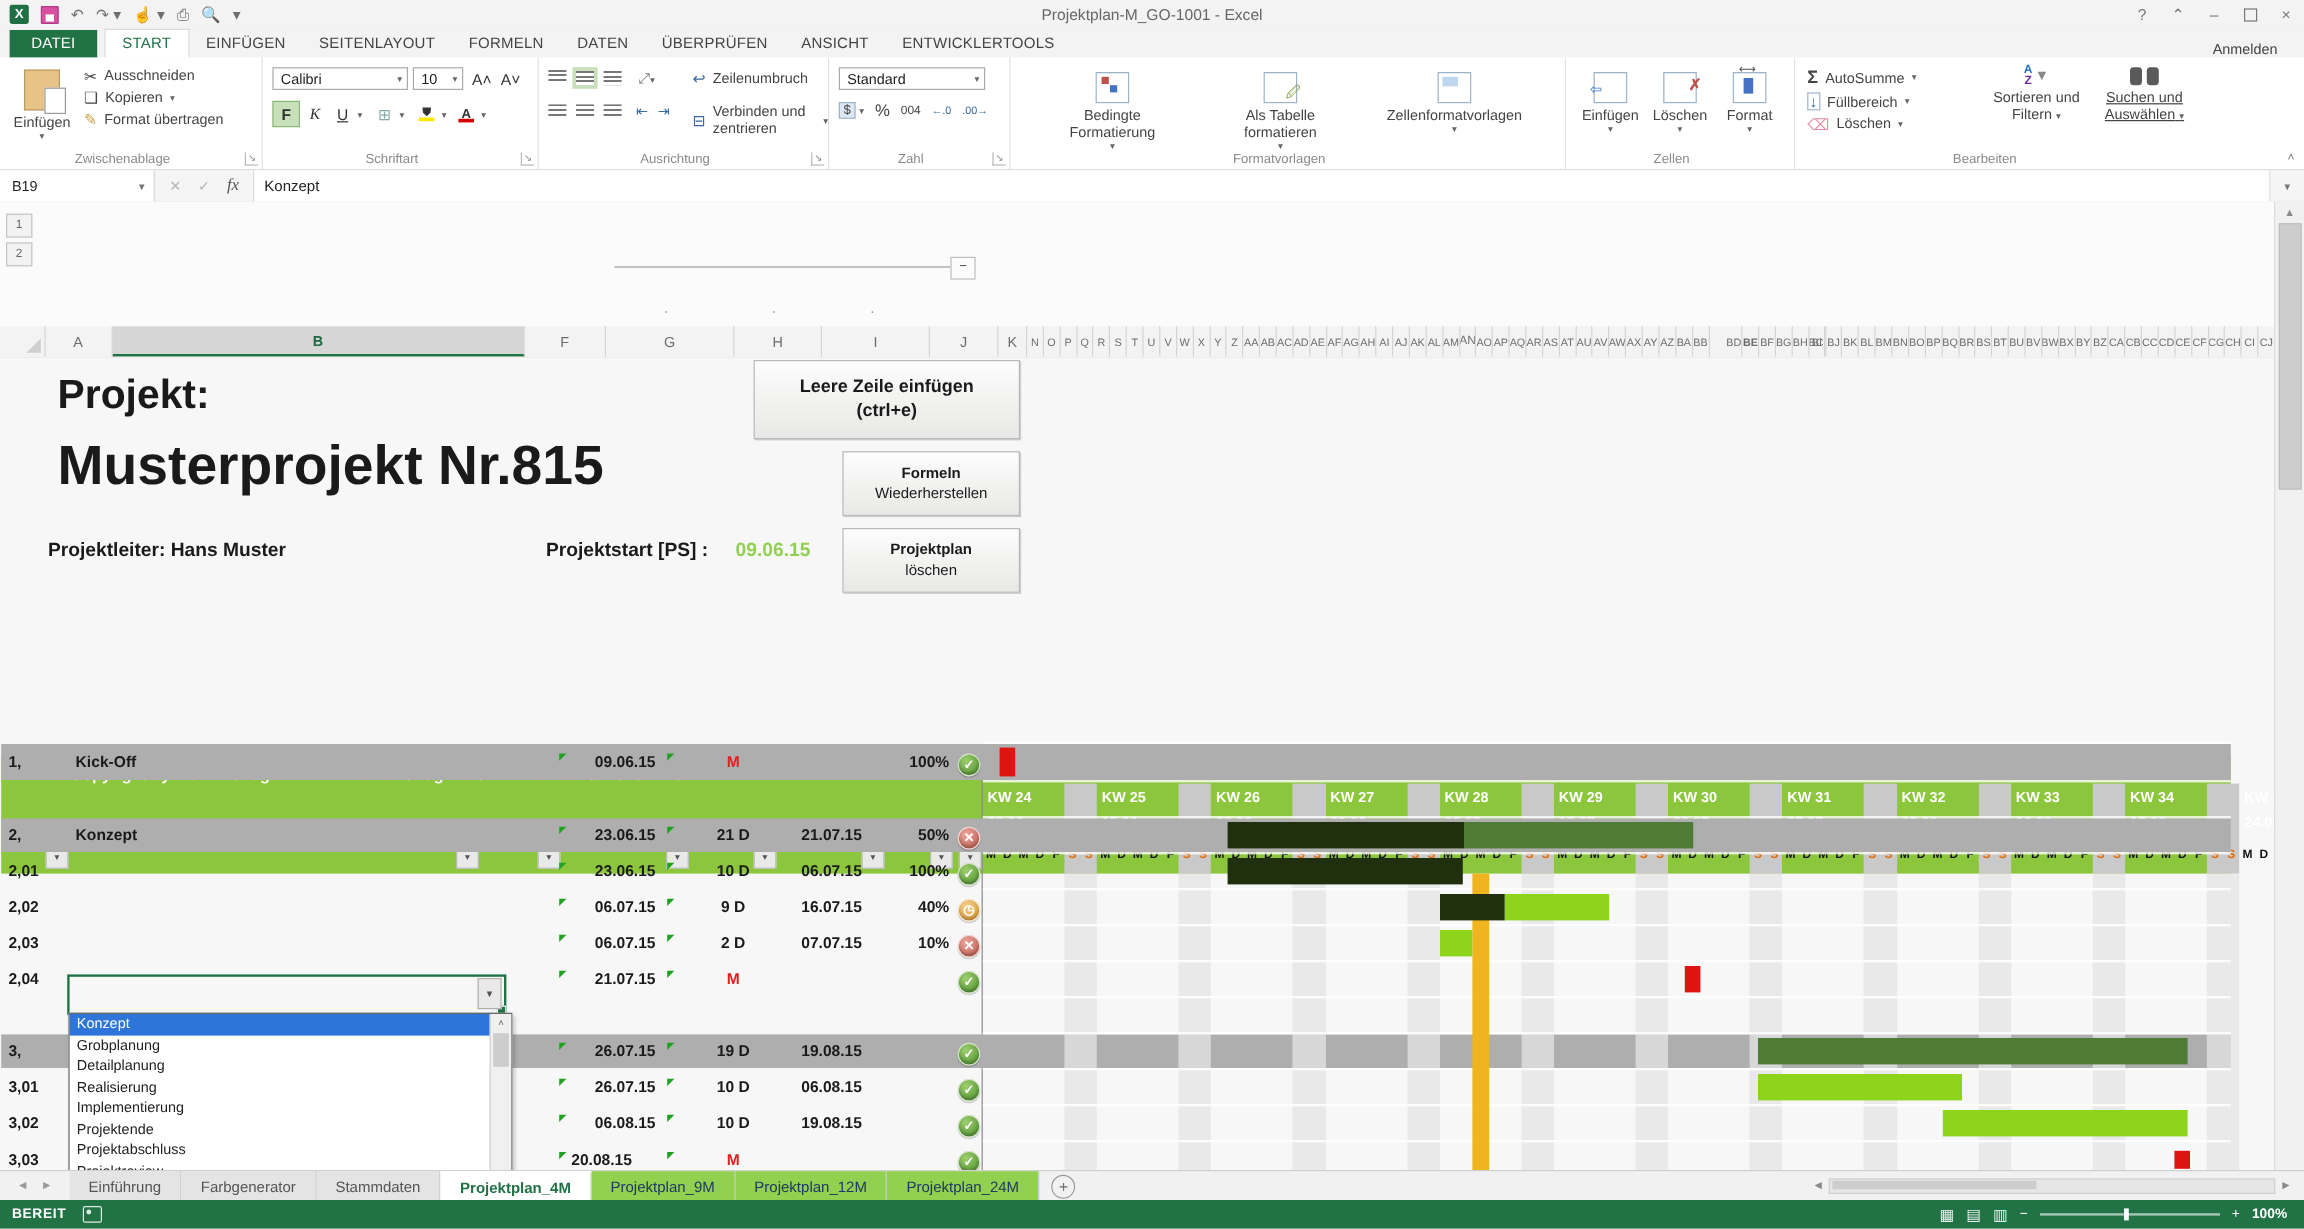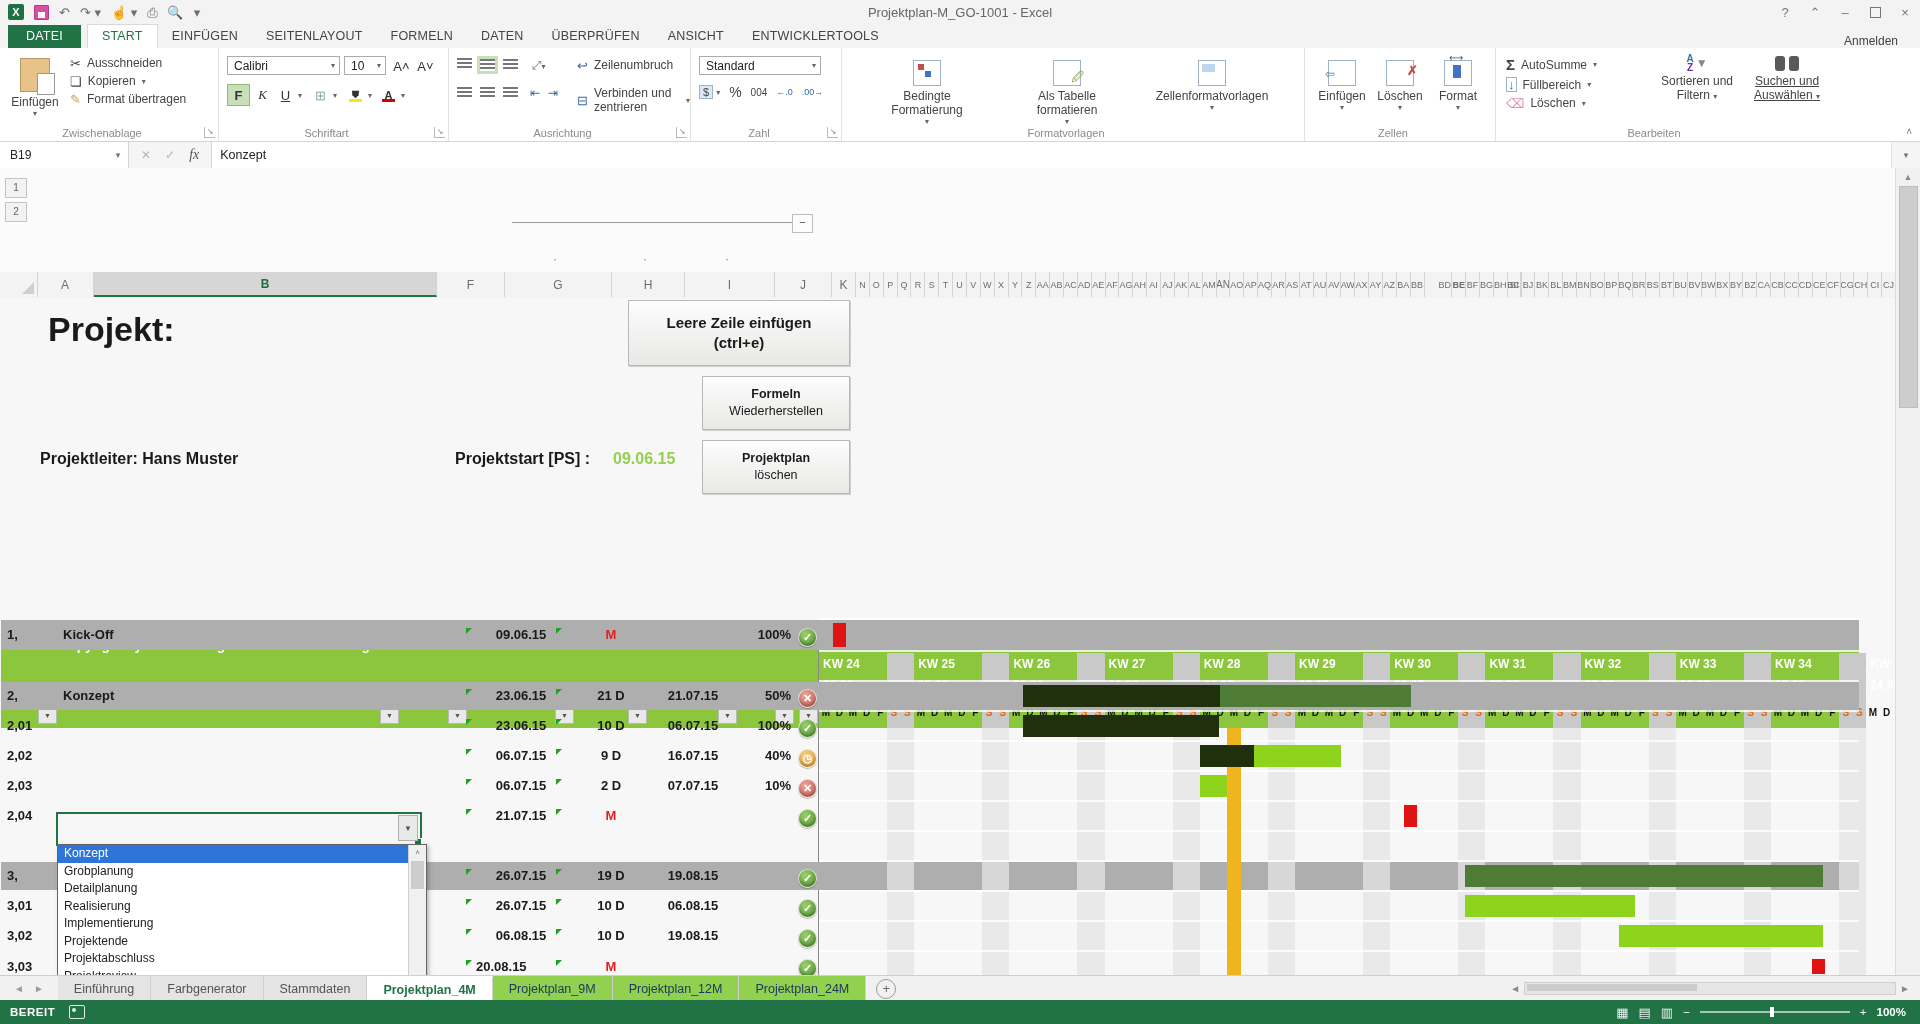--- a/index.html
+++ b/index.html
@@ -516,20 +516,21 @@
         <div class="rownum" style="left: 0px; top: 664px; width: 37px; height: 30px; position: absolute;">24</div>
         <div class="rownum" style="left: 0px; top: 694px; width: 37px; height: 30px; position: absolute;">25</div>
         <div class="rownum" style="left: 0px; top: 724px; width: 37px; height: 30px; position: absolute;">26</div>
         <div class="rownum" style="left: 0px; top: 754px; width: 37px; height: 30px; position: absolute;">27</div>
         <div class="rownum" style="left: 0px; top: 788px; width: 37px; height: 23px; position: absolute;">28</div>
       </div>
 
     <div class="gridarea">
 
       <div class="cellt bigtext-green" style="left:48px;top:12px;font-size:34px;">Projekt:</div>
+      <div class="cellt bigtext-green" style="left:48px;top:62px;font-size:46px;">Musterprojekt Nr.815</div>
       <div class="cellt" style="left:40px;top:152px;font-size:16px;">Projektleiter: Hans Muster</div>
       <div class="cellt" style="left:455px;top:152px;font-size:16px;">Projektstart [PS] :</div>
       <div class="cellt" style="left:613px;top:152px;font-size:16px;color:#92d050;">09.06.15</div>
 
       <div class="tmplbtn" style="left:628px;top:2px;width:220px;height:64px;font-size:15px;">
         <span>Leere Zeile einfügen</span>
           <span>(ctrl+e)</span>
       </div>
       <div class="tmplbtn" style="left:702px;top:78px;width:146px;height:52px;font-size:12.5px;">
         <span>Formeln</span>

